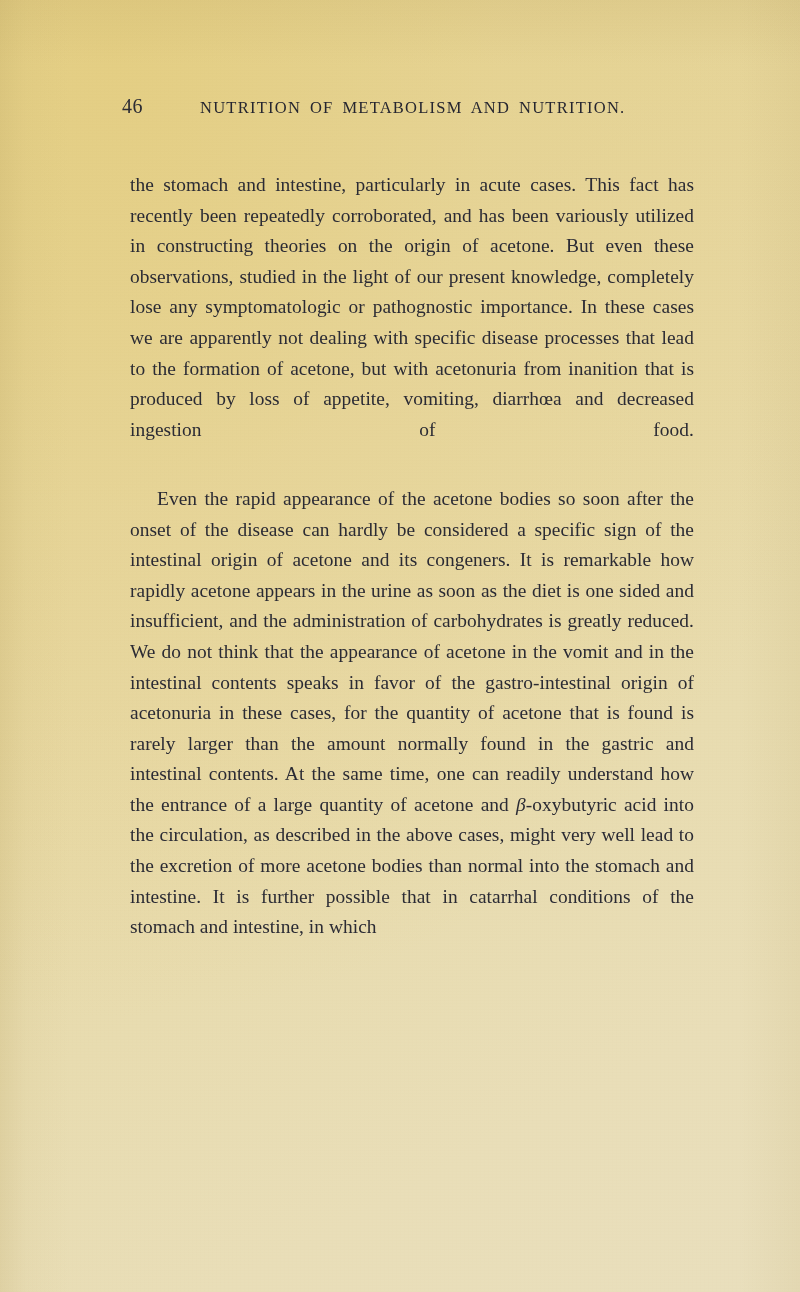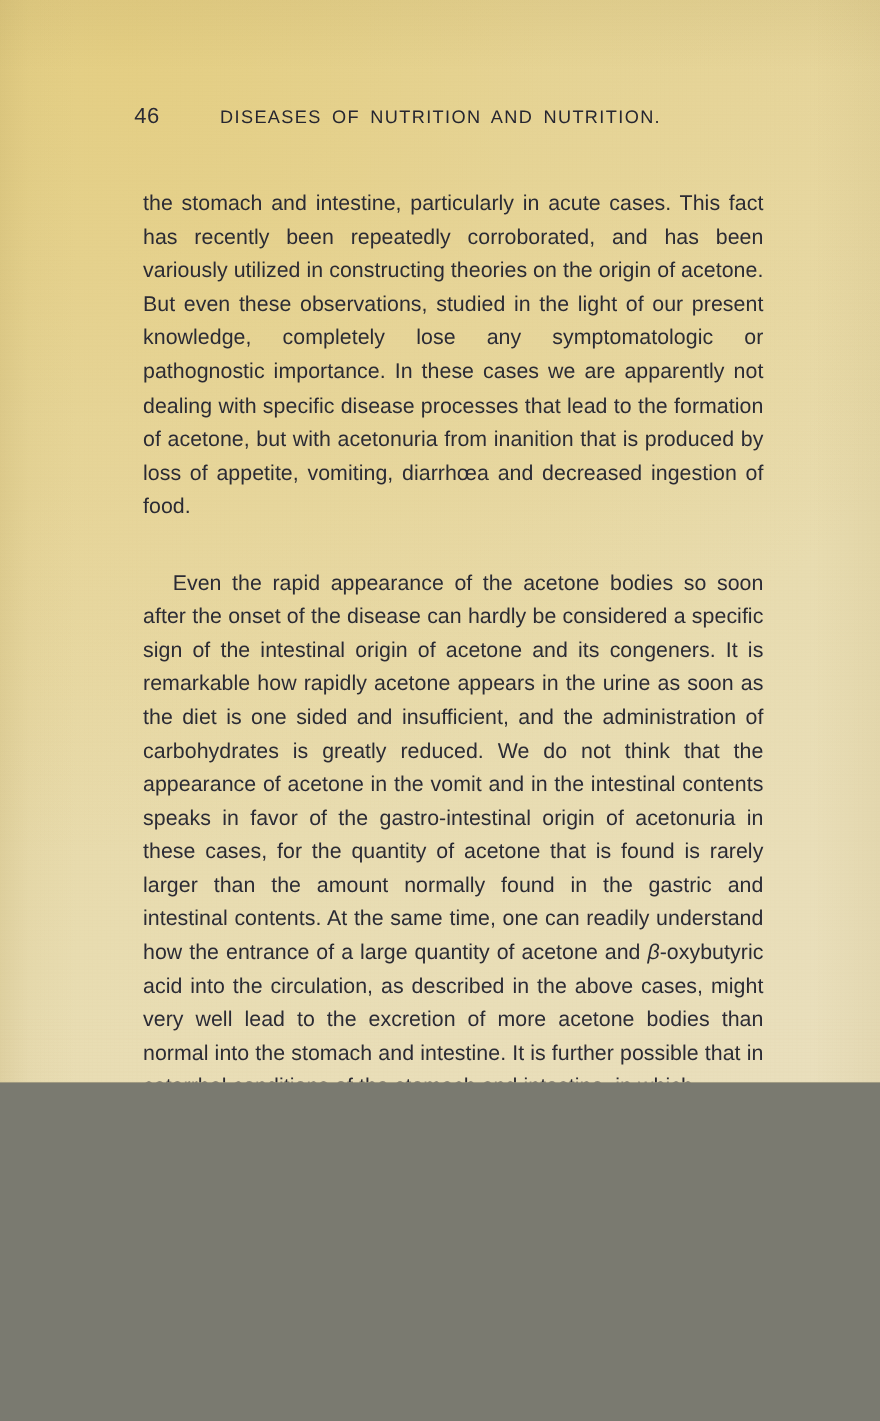--- a/index.html
+++ b/index.html
@@ -6,37 +6,37 @@
   html, body {
     margin: 0;
     padding: 0;
     background: #7a7a70;
   }
 
   
   .page {
     position: relative;
     width: 800px;
-    height: 984px;
+    height: 1292px;
     overflow: hidden;
     background-color: #e4d391;
     
     background-image:
       radial-gradient(ellipse 150% 110% at 14% 4%,
             rgba(228,206,131,0.95) 0%,
             rgba(230,211,145,0.55) 32%,
             rgba(232,220,175,0.0) 68%),
       linear-gradient(152deg,
             #e3d089 0%,
             #e5d396 20%,
             #e7d8a4 42%,
             #e8dcb0 64%,
             #e9deb8 82%,
             #e9dfbd 100%);
-    font-family: Liberation Sans, sans-serif;
+    font-family: Liberation Serif, serif;
     color: #2b2b34;
     -webkit-font-smoothing: antialiased;
   }
 
   
   .paper-vignette {
     position: absolute;
     inset: 0;
     pointer-events: none;
     background:
@@ -118,21 +118,21 @@
 
 <div class="page">
 
   <div class="paper-vignette"></div>
   <div class="paper-grain"></div>
 
   <div class="text-column">
 
     <div class="running-head">
       <span class="folio">46</span>
-      <span class="head-title">DISEASES OF NUTRITION AND NUTRITION.</span>
+      <span class="head-title">NUTRITION OF METABOLISM AND NUTRITION.</span>
     </div>
 
     <div class="body-copy">
 
       <p>the stomach and intestine, particularly in acute cases. This fact has recently been repeatedly corroborated, and has been variously utilized in constructing theories on the origin of acetone. But even these observations, studied in the light of our present knowledge, completely lose any symptomatologic or pathognostic importance. In these cases we are apparently not dealing with specific disease processes that lead to the formation of acetone, but with acetonuria from inanition that is produced by loss of appetite, vomiting, diarrhœa and decreased ingestion of food.</p>
 
       <p class="indented no-stretch"><span>Even the rapid appearance of the acetone bodies so soon after the onset of the disease can hardly be considered a specific sign of the intestinal origin of acetone and its congeners. It is remarkable how rapidly acetone appears in the urine as soon as the diet is one sided and insufficient, and the administration of carbohydrates is greatly reduced. We do not think that the appearance of acetone in the vomit and in the intestinal contents speaks in favor of the gastro-intestinal origin of acetonuria in these cases, for the quantity of acetone that is found is rarely larger than the amount normally found in the gastric and intestinal contents. At the same time, one can readily understand how the entrance of a large quantity of acetone and </span><span class="greek">β</span><span>-oxybutyric acid into the circulation, as described in the above cases, might very well lead to the excretion of more acetone bodies than normal into the stomach and intestine. It is further possible that in catarrhal conditions of the stomach and intestine, in which</span></p>
 
     </div>
   </div>

